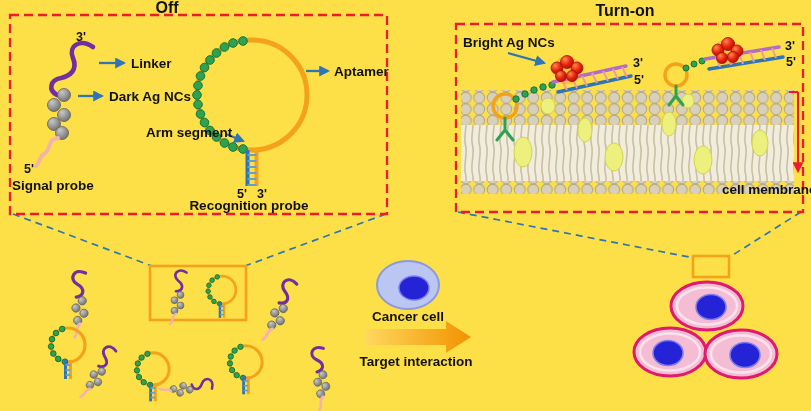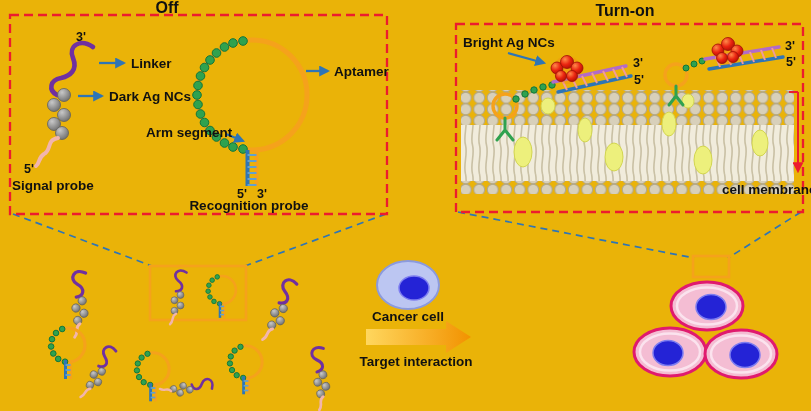--- a/index.html
+++ b/index.html
@@ -1,16 +1,16 @@
 <!DOCTYPE html>
 <html style="--panel-border-red: #ec1c2e; --guide-blue: #2e75b6; --probe-orange: #f5a21b; --linker-purple: #7030a0; --strand-pink: #f2b5ac; --bead-green: #2fa24f; --nc-gray: #8a8a8a; --bright-nc-red: #e63312; --membrane-tan: #d8d0ba; --protein-yellow: #edf07c; --cell-fill-pink: #f4bdd3; --cell-border-magenta: #e01a6e; --nucleus-blue: #2423d6; --cancer-cell-blue: #bcc6f2; --arrow-orange: #f6a21d;"><head>
 <meta charset="utf-8">
 <style>
   html,body{margin:0;padding:0;background:#ffffff}
-  .stage{position:relative;width:811px;height:411px;background:#eab308;overflow:hidden;font-family:"Liberation Sans","DejaVu Sans",sans-serif}
+  .stage{position:relative;width:811px;height:411px;background:#fde047;overflow:hidden;font-family:"Liberation Sans","DejaVu Sans",sans-serif}
   svg{display:block}
   text{font-family:"Liberation Sans","DejaVu Sans",sans-serif;font-weight:700;fill:#111}
   .t-title{font-size:16px}
   .t-label{font-size:13.5px}
   .t-prime{font-size:12.5px}
   .box-red{fill:none;stroke:var(--panel-border-red,#ec1c2e);stroke-width:2.3;stroke-dasharray:9 5}
   .guide-dash{fill:none;stroke:var(--guide-blue,#2e75b6);stroke-width:1.7;stroke-dasharray:7 5}
   .ann-arrow{fill:none;stroke:var(--guide-blue,#2e75b6);stroke-width:2.3;marker-end:url(#mb)}
   .mk-blue{fill:var(--guide-blue,#2e75b6)}
   .mk-red{fill:var(--panel-border-red,#ec1c2e)}

